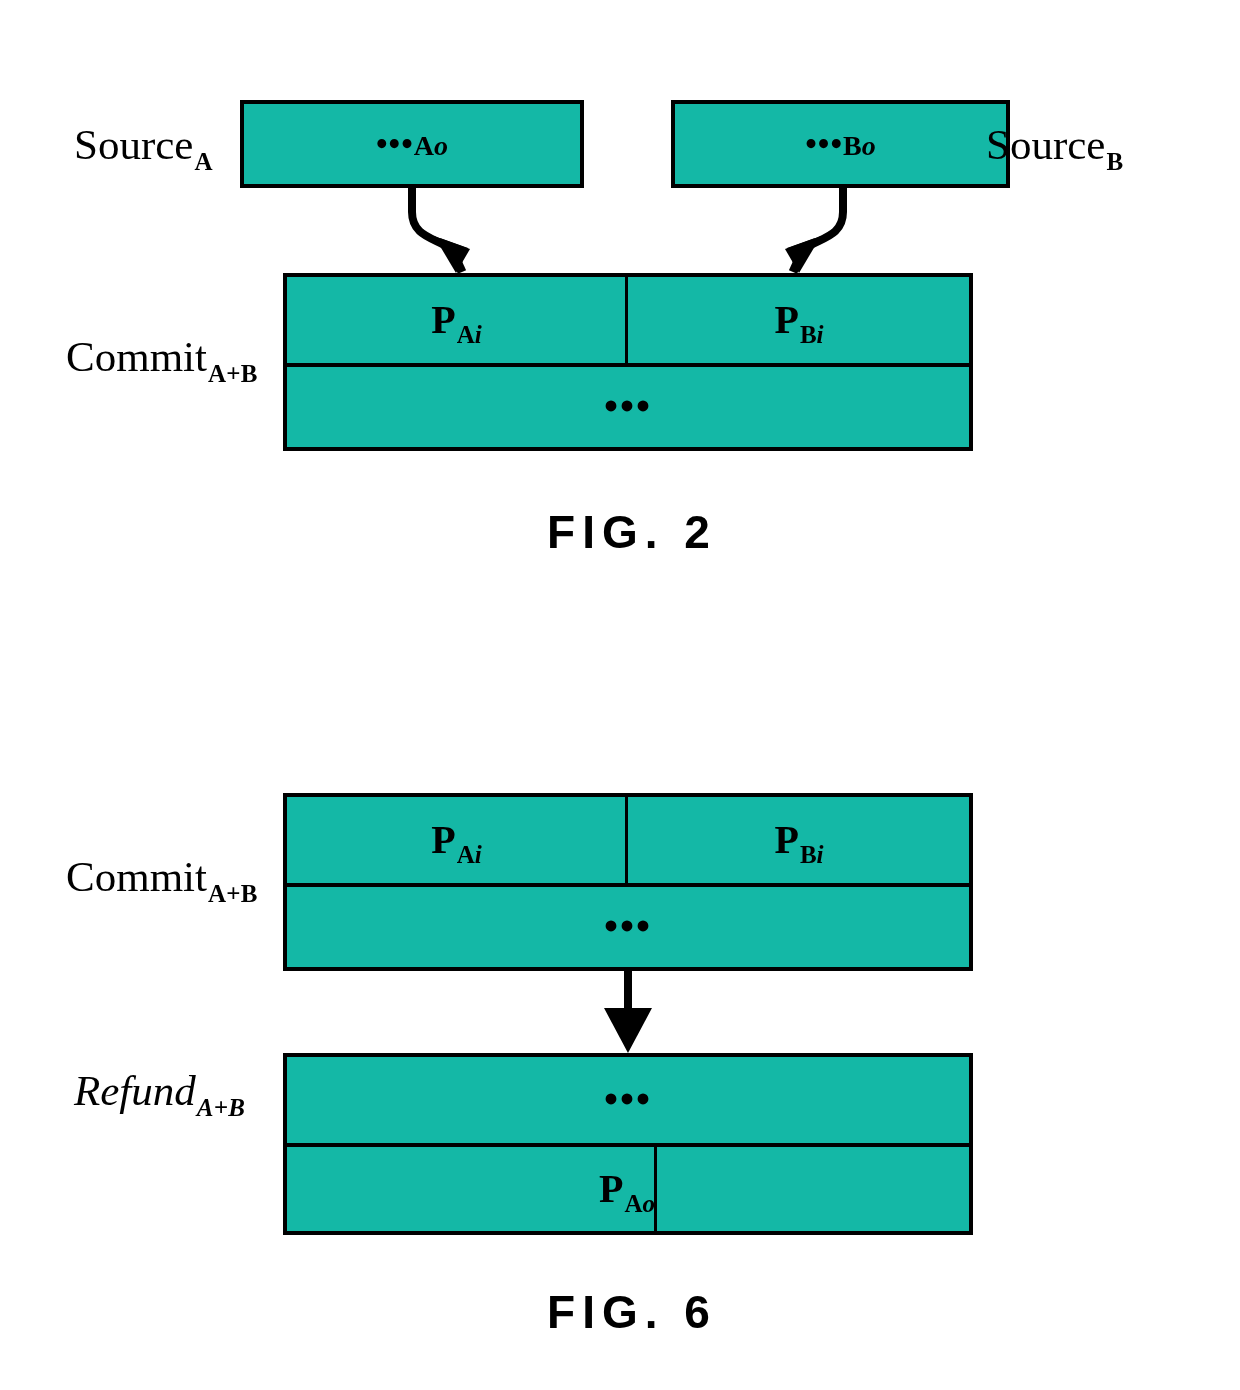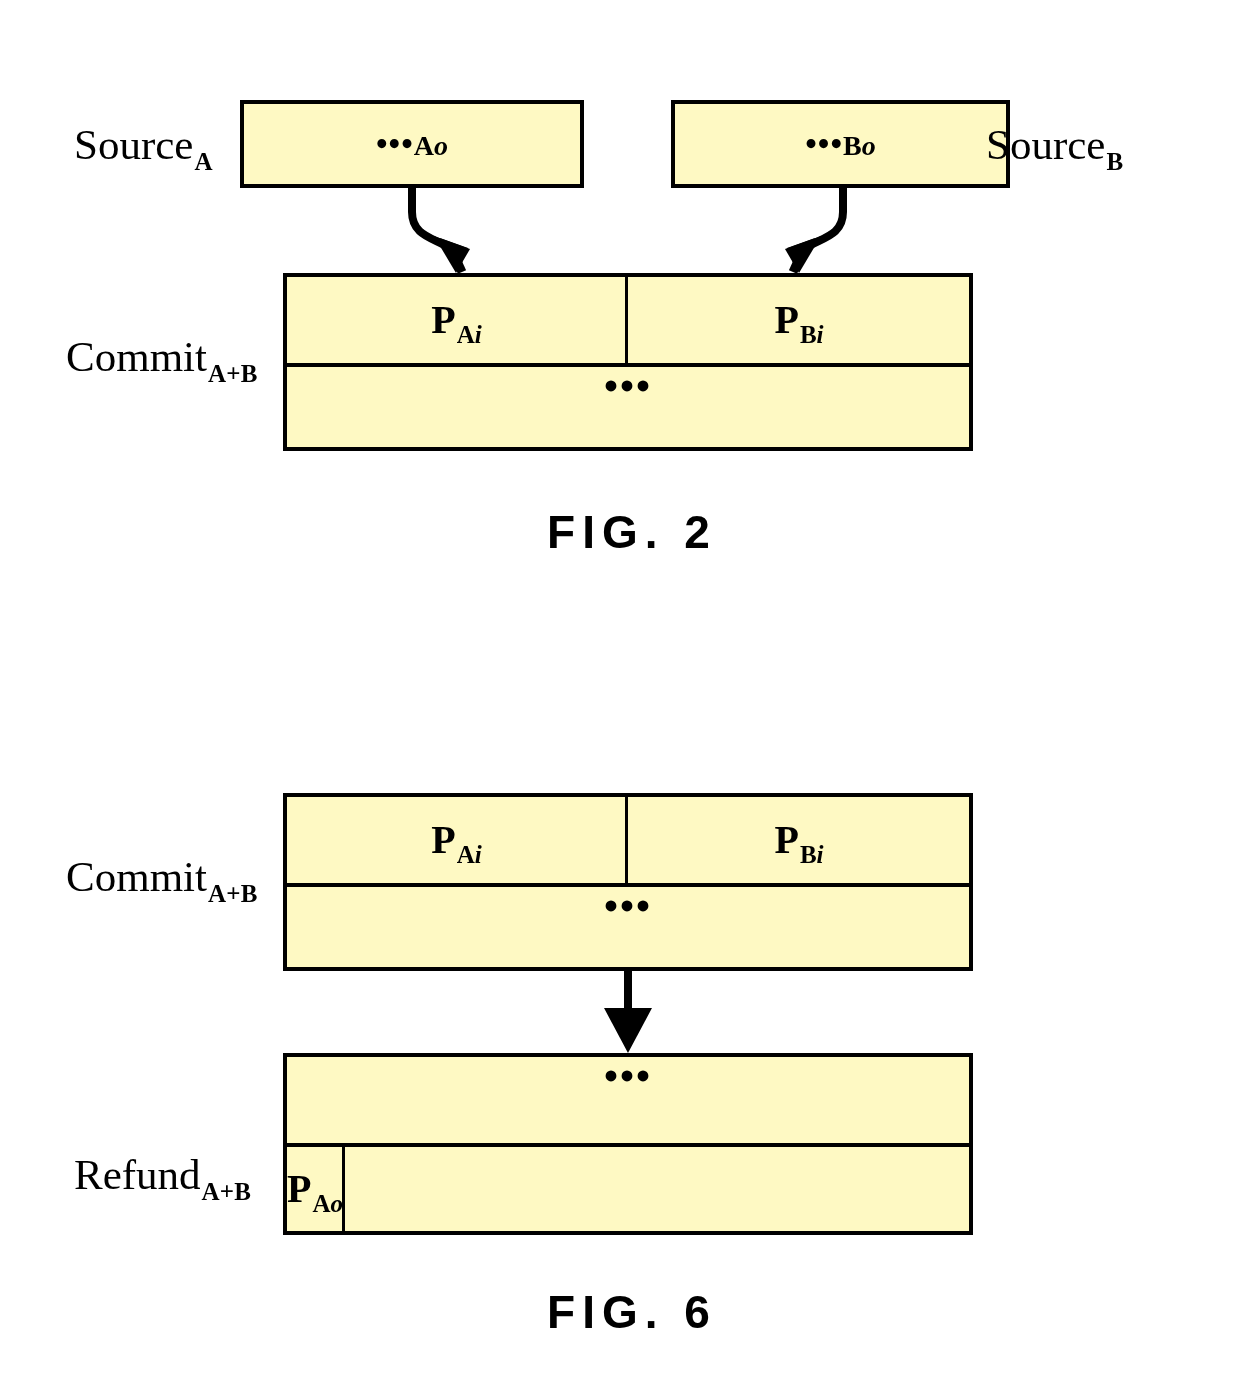--- a/index.html
+++ b/index.html
@@ -22,28 +22,28 @@
     width: 1240px;
     height: 1390px;
     padding-left: 24px;
   }
 
   
   .box {
     position: absolute;
     box-sizing: border-box;
     border: 4px solid #000;
-    background: #fef9c3;
+    background: #14b8a6;
   }
   .row {
     position: absolute;
     left: 0;
     box-sizing: border-box;
     display: flex;
-    align-items: flex-start;
+    align-items: center;
     justify-content: center;
   }
   .cell {
     flex: 1 1 50%;
     display: flex;
     align-items: center;
     justify-content: center;
     height: 100%;
     box-sizing: border-box;
   }
@@ -194,21 +194,21 @@
       </div>
     </div>
 
     <div class="divider-h" style="top:86px;"></div>
 
     <div class="row" style="top:90px; height:80px; width:100%;">
       <span class="ellipsis">•••</span>
     </div>
   </div>
 
-  <div class="side-label" style="left:74px; top:1153px;">
+  <div class="side-label" style="left:74px; top:1069px;font-style:italic;">
     <span>Refund</span><span class="sub">A+B</span>
   </div>
 
   <div class="box" id="refund-box" style="left:283px; top:1053px; width:690px; height:182px;">
 
     <div class="row" style="top:0; height:86px; width:100%;">
       <span class="ellipsis">•••</span>
     </div>
 
     <div class="divider-h" style="top:86px;"></div>

